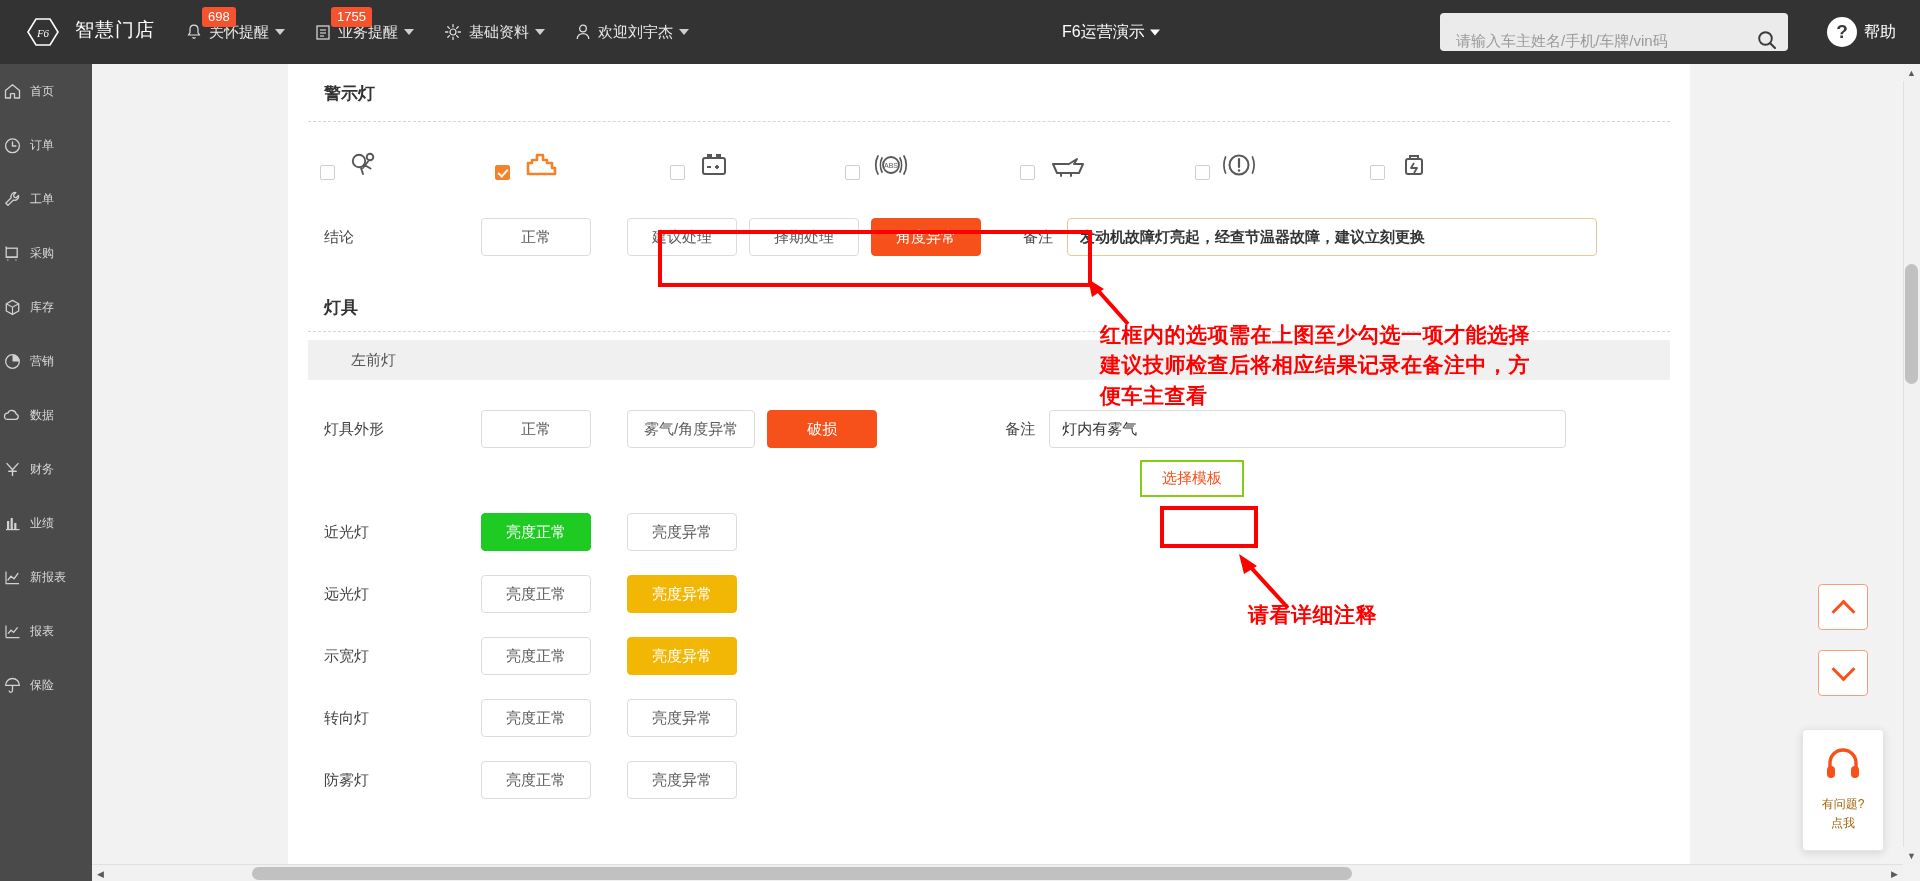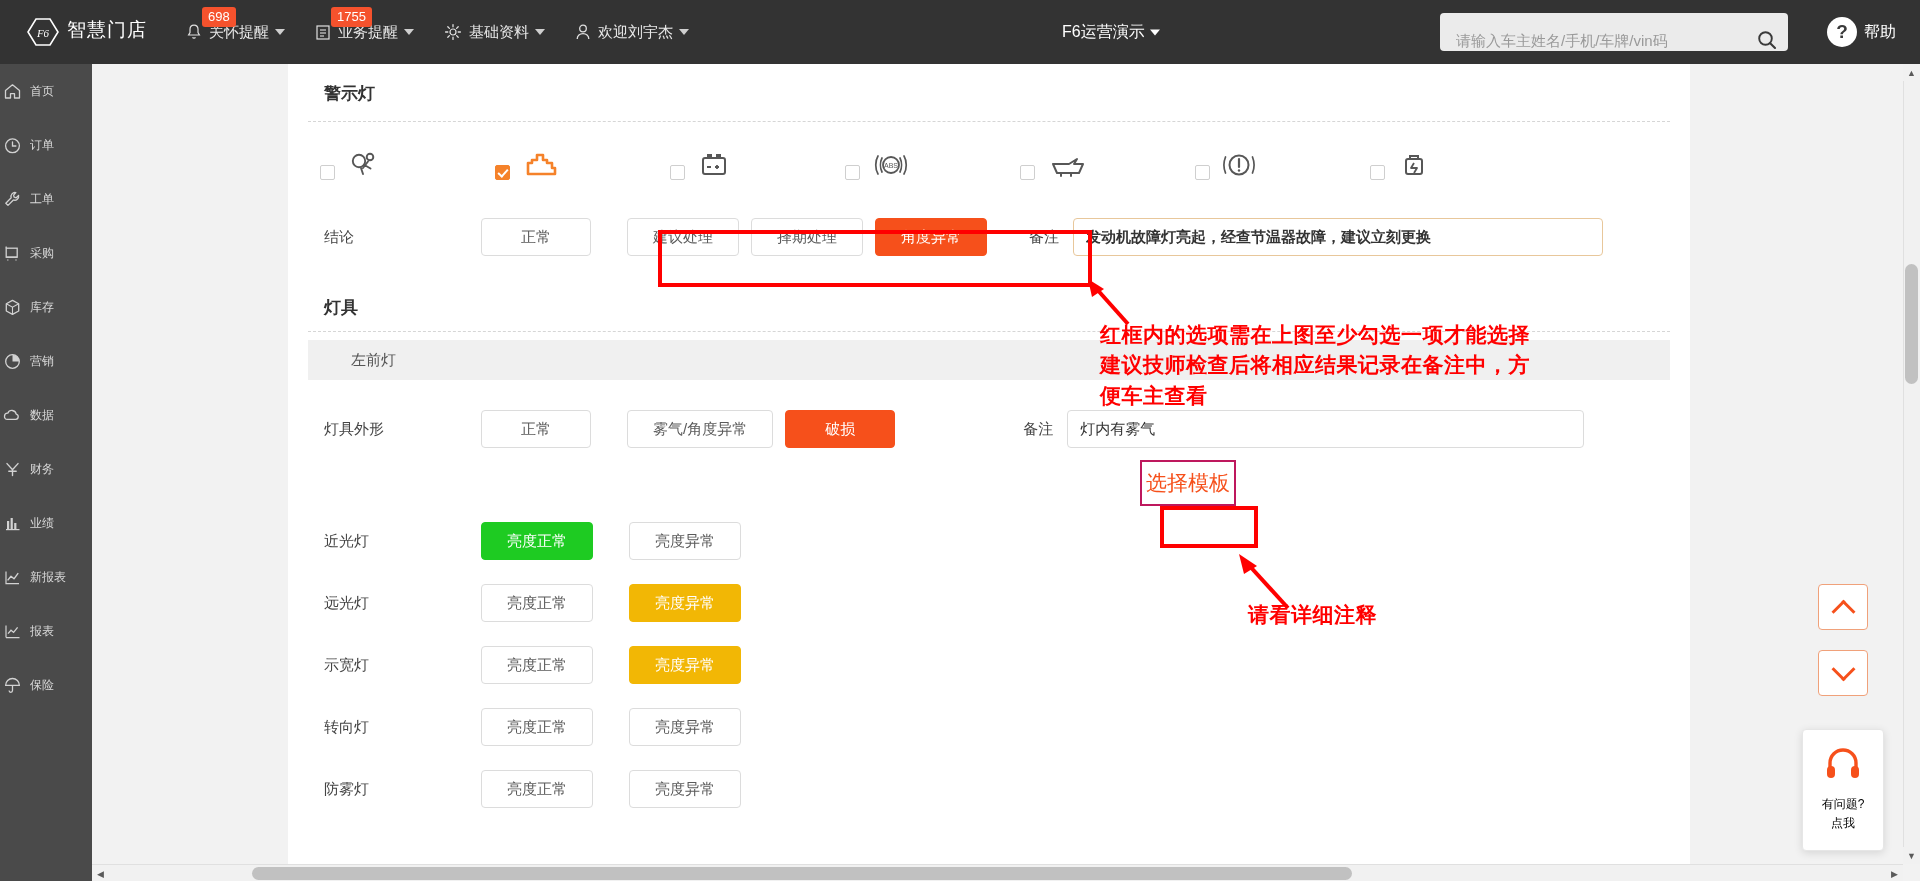--- a/index.html
+++ b/index.html
@@ -11,21 +11,21 @@
   .app { position: relative; width: 1920px; height: 881px; }
 
   
   .header {
     position: absolute; top: 0; left: 0; width: 1920px; height: 64px;
     background: #333333; display: flex; align-items: center;
   }
   .logo-box { display: flex; align-items: flex-start; padding-left: 26px; width: 160px; }
   .logo-mark { width: 34px; height: 30px; position: relative; }
   .logo-mark svg { display: block; }
-  .logo-text { color: #ffffff; font-size: 19px; margin-left: 7px; letter-spacing: 1px; }
+  .logo-text { color: #ffffff; font-size: 19px; margin-left: 15px; letter-spacing: 1px; }
 
   .hnav { display: flex; align-items: center; margin-left: 26px; }
   .hnav-item {
     position: relative; display: flex; align-items: center;
     color: #e8e8e8; font-size: 15px; margin-right: 30px; cursor: pointer;
     white-space: nowrap;
   }
   .hnav-item .hicon { margin-right: 7px; display:flex; align-items:center; }
   .caret {
     display: inline-block; margin-left: 6px;
@@ -111,21 +111,21 @@
   }
   .lamp-ico { height: 34px; display:flex; align-items:flex-end; }
 
   
   .frow { display: flex; align-items: center; padding: 10px 0; }
   .flabel { width: 175px; padding-left: 18px; font-size: 15px; color: #444; }
   .btn-group { display: flex; }
   .obtn {
     min-width: 110px; height: 38px; border: 1px solid #dcdcdc; background: #fff;
     color: #5a5a5a; font-size: 15px; display: flex; align-items: center; justify-content: center;
-    border-radius: 4px; margin-right: 12px; cursor: pointer; padding: 0 25px;
+    border-radius: 4px; margin-right: 12px; cursor: pointer; padding: 0 16px;
     font-family: "Liberation Sans", "DejaVu Sans", sans-serif;
   }
   .obtn.orange { background: #f6501b; border-color: #f6501b; color: #fff; }
   .obtn.green  { background: #1ecb22; border-color: #1ecb22; color: #fff; }
   .obtn.yellow { background: #f2b705; border-color: #f2b705; color: #fff; }
 
   .remark-label { font-size: 15px; color: #444; margin: 0 14px 0 24px; }
   .remark-input {
     width: 530px; height: 38px; border: 1px solid #e8c79b; border-radius: 4px;
     background: #fff; font-size: 15px; color: #333; padding: 0 12px; outline: none;
@@ -134,22 +134,22 @@
   .remark-input.plain { border-color: #dcdcdc; }
 
   .subsec-title { font-size: 17px; color: #333; font-weight: bold; padding: 20px 0 12px 18px; }
   .grayband {
     background: #f0f0f0; height: 40px; display: flex; align-items: center;
     padding-left: 43px; font-size: 15px; color: #555; margin: 0 2px 6px 2px;
   }
 
   .tmpl-link-wrap { margin-left: 24px; position: relative; }
   .tmpl-link {
-    display: inline-block; color: #f6501b; font-size: 21px; padding: 7px 4px;
-    border: 2px solid #be185d; cursor: pointer;
+    display: inline-block; color: #f6501b; font-size: 15px; padding: 7px 20px;
+    border: 2px solid #84cc16; cursor: pointer;
   }
 
   
   .redbox {
     position: absolute; border: 4px solid #ff0000; pointer-events: none;
   }
   .annot {
     position: absolute; color: #ff0000; font-weight: bold; font-size: 21px;
     line-height: 1.45; white-space: pre-line; letter-spacing: .5px;
   }
@@ -190,21 +190,21 @@
   .chev { width: 17px; height: 17px; border: solid #f6501b; border-width: 0 3px 3px 0; }
   .chev.up { transform: rotate(-135deg) translate(-3px,-3px); }
   .chev.down { transform: rotate(45deg) translate(-3px,-3px); }
 
   .chatbox {
     position: absolute; right: 36px; bottom: 30px; width: 82px; height: 122px;
     background: #fff; border: 1px solid #e6e6e6; border-radius: 4px;
     box-shadow: 0 2px 8px rgba(0,0,0,.12);
     display: flex; flex-direction: column; align-items: center; padding-top: 13px; cursor: pointer;
   }
-  .chat-text { font-size: 12px; color: #000000; text-align: center; line-height: 1.55; margin-top: 6px; }
+  .chat-text { font-size: 12px; color: #a16207; text-align: center; line-height: 1.55; margin-top: 6px; }
 </style>
 </head>
 <body>
 
 <div class="app">
 
   <div class="header">
 
     <div class="logo-box">
       <span class="logo-mark">

